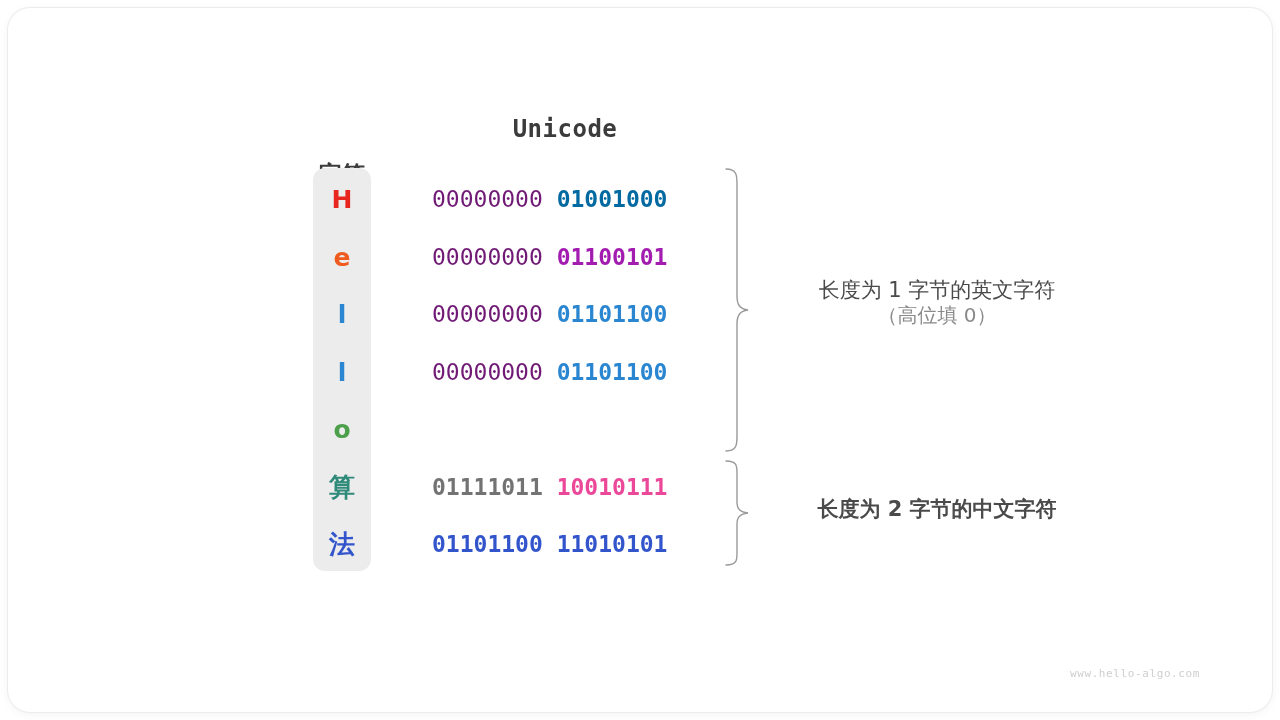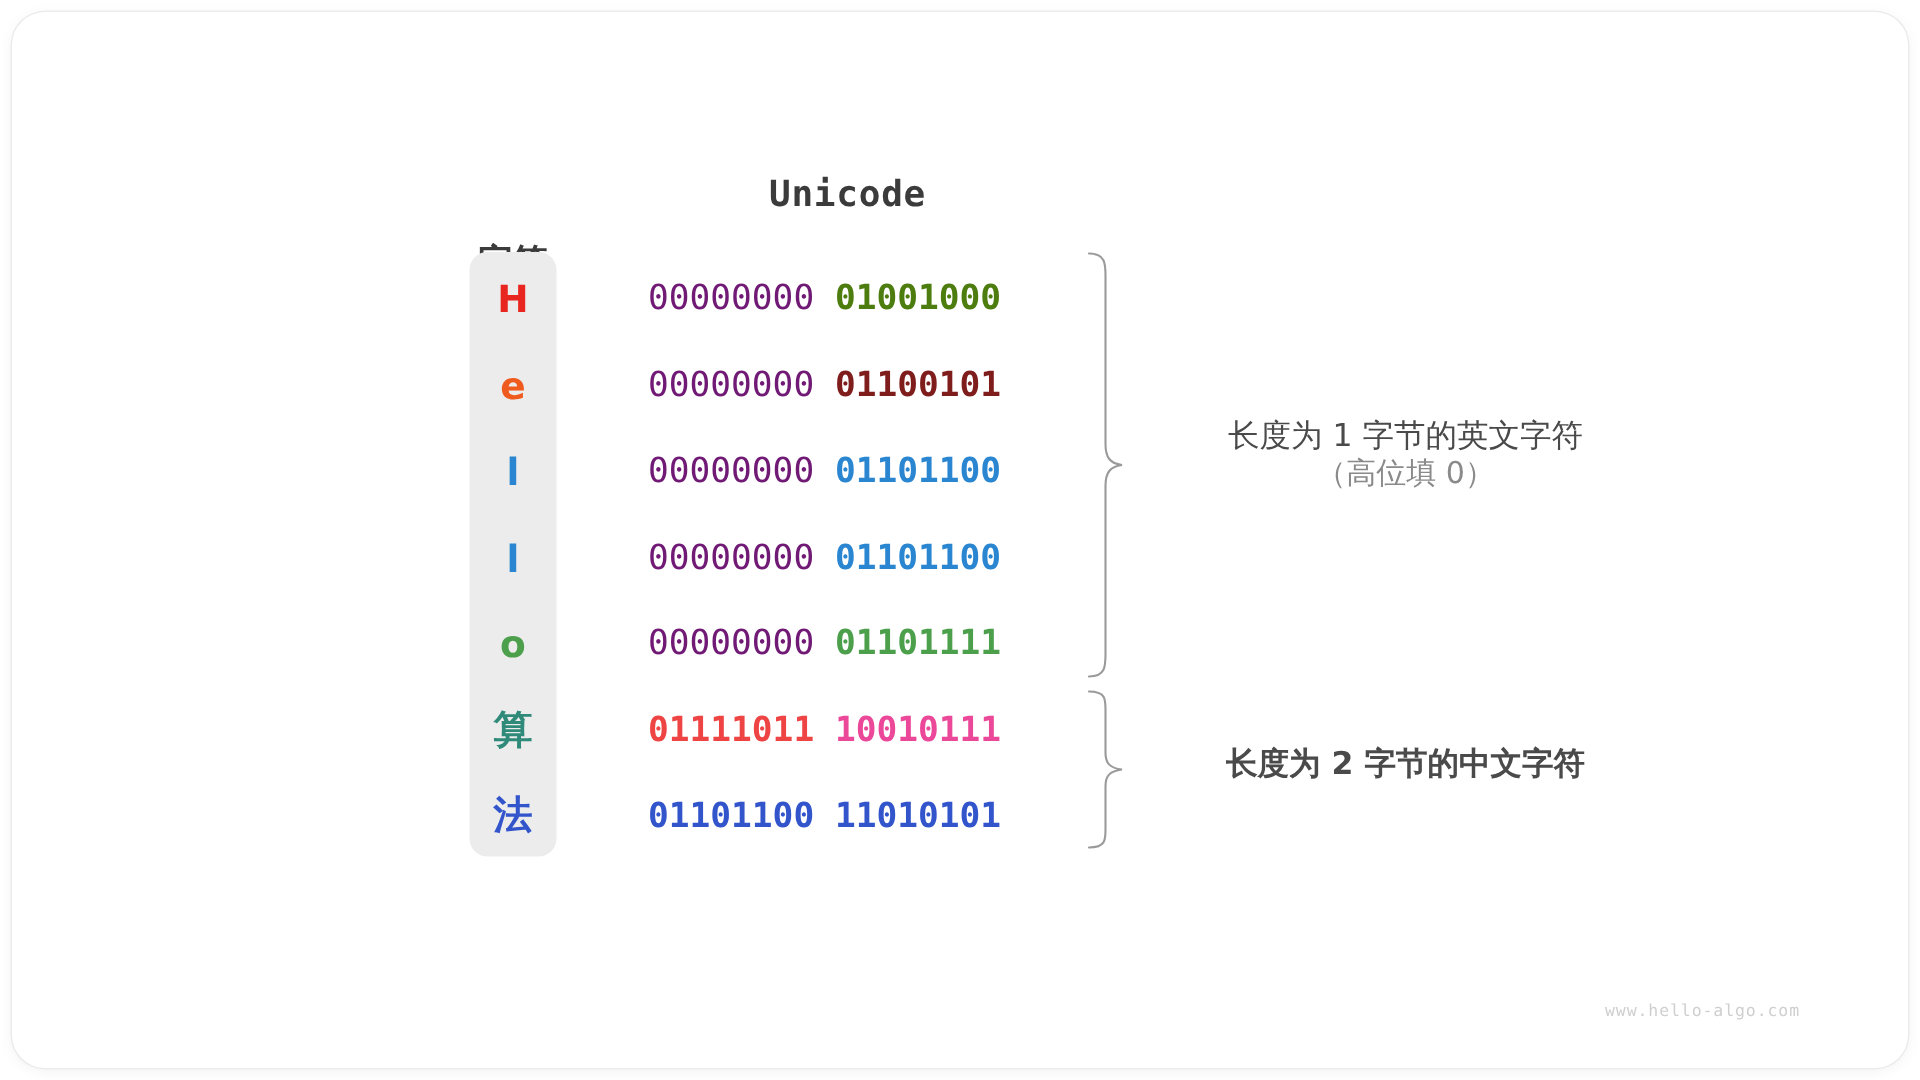--- a/index.html
+++ b/index.html
@@ -158,41 +158,40 @@
   <div id="stage">
 
     <div class="hdr" id="hdr-char">字符</div>
     <div class="hdr" id="hdr-unicode">Unicode</div>
 
     <div id="char-strip"></div>
 
     <div id="rows-host">
         <div class="row" style="top: 163px;">
           <div class="cell-char" style="color: rgb(232, 37, 31);">H</div>
-          <div class="cell-bits"><span class="bits-hi">00000000</span><span> </span><span class="bits-lo" style="color: #4d7c0f;">01001000</span></div>
+          <div class="cell-bits"><span class="bits-hi">00000000</span><span> </span><span class="bits-lo" style="color: #0369a1;">01001000</span></div>
         </div>
         <div class="row" style="top: 220.5px;">
           <div class="cell-char" style="color: rgb(239, 90, 30);">e</div>
-          <div class="cell-bits"><span class="bits-hi">00000000</span><span> </span><span class="bits-lo" style="color: #7f1d1d;">01100101</span></div>
+          <div class="cell-bits"><span class="bits-hi">00000000</span><span> </span><span class="bits-lo" style="color: #a21caf;">01100101</span></div>
         </div>
         <div class="row" style="top: 278px;">
           <div class="cell-char" style="color: rgb(42, 134, 208);">l</div>
           <div class="cell-bits"><span class="bits-hi">00000000</span><span> </span><span class="bits-lo" style="color: rgb(42, 134, 208);">01101100</span></div>
         </div>
         <div class="row" style="top: 335.5px;">
           <div class="cell-char" style="color: rgb(42, 134, 208);">l</div>
           <div class="cell-bits"><span class="bits-hi">00000000</span><span> </span><span class="bits-lo" style="color: rgb(42, 134, 208);">01101100</span></div>
         </div>
         <div class="row" style="top: 393px;">
           <div class="cell-char" style="color: rgb(76, 160, 76);">o</div>
-          <div class="cell-bits"><span class="bits-hi">00000000</span><span> </span><span class="bits-lo" style="color: rgb(76, 160, 76);">01101111</span></div>
         </div>
         <div class="row" style="top: 450.5px;">
           <div class="cell-char cjk" style="color: rgb(47, 138, 121);">算</div>
-          <div class="cell-bits"><span class="bits-hi strong" style="color: #ef4444;">01111011</span><span> </span><span class="bits-lo" style="color: #ec4899;">10010111</span></div>
+          <div class="cell-bits"><span class="bits-hi strong" style="color: #737373;">01111011</span><span> </span><span class="bits-lo" style="color: #ec4899;">10010111</span></div>
         </div>
         <div class="row" style="top: 508px;">
           <div class="cell-char cjk" style="color: rgb(51, 85, 204);">法</div>
           <div class="cell-bits"><span class="bits-hi strong" style="color: rgb(51, 85, 204);">01101100</span><span> </span><span class="bits-lo" style="color: rgb(51, 85, 204);">11010101</span></div>
         </div>
       </div>
 
     <svg class="brace-svg" id="brace-ascii" style="left:716px; top:158px;" width="30" height="288" viewBox="0 0 30 288">
       <path d="M2 3 C13 3 13 10 13 18 L13 130 C13 139 16 143 24 144
                C16 145 13 149 13 158 L13 270 C13 278 13 285 2 285" fill="none" stroke="#9a9a9a" stroke-width="1.4" stroke-linecap="round"></path>

